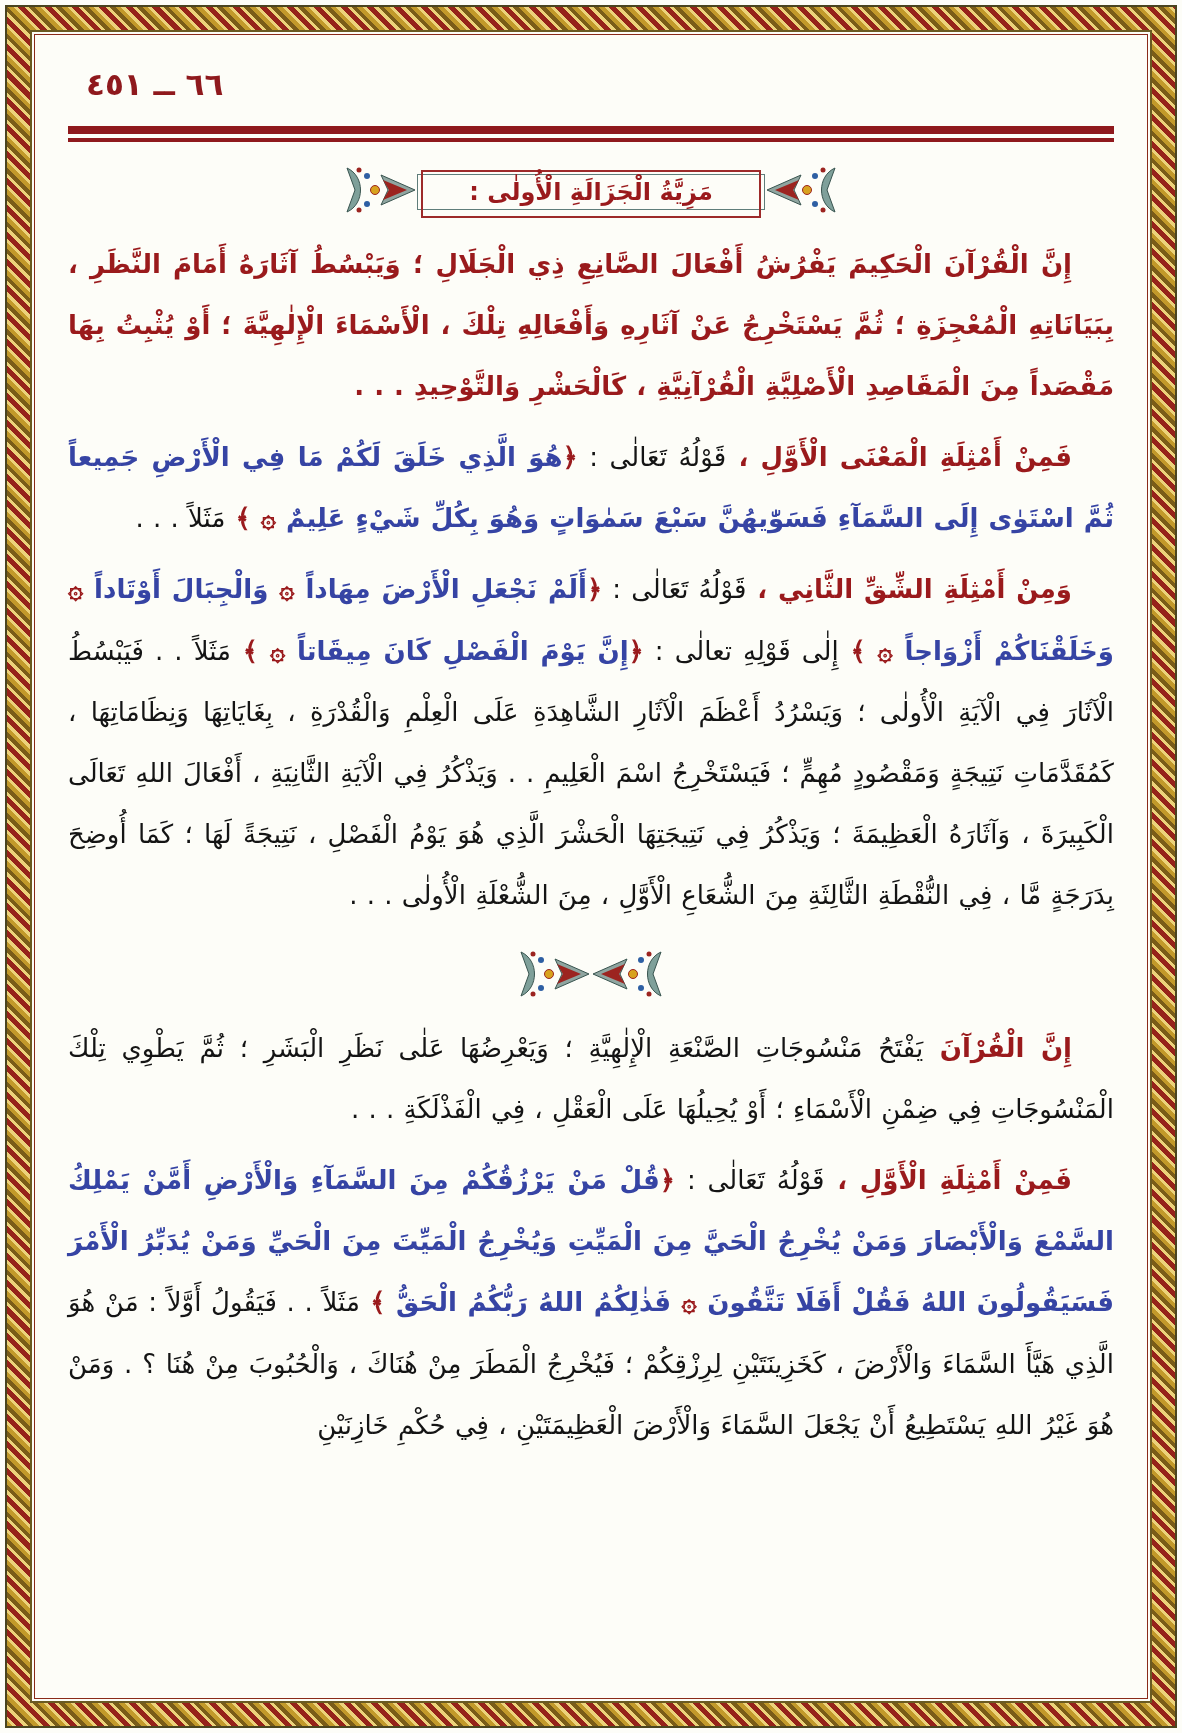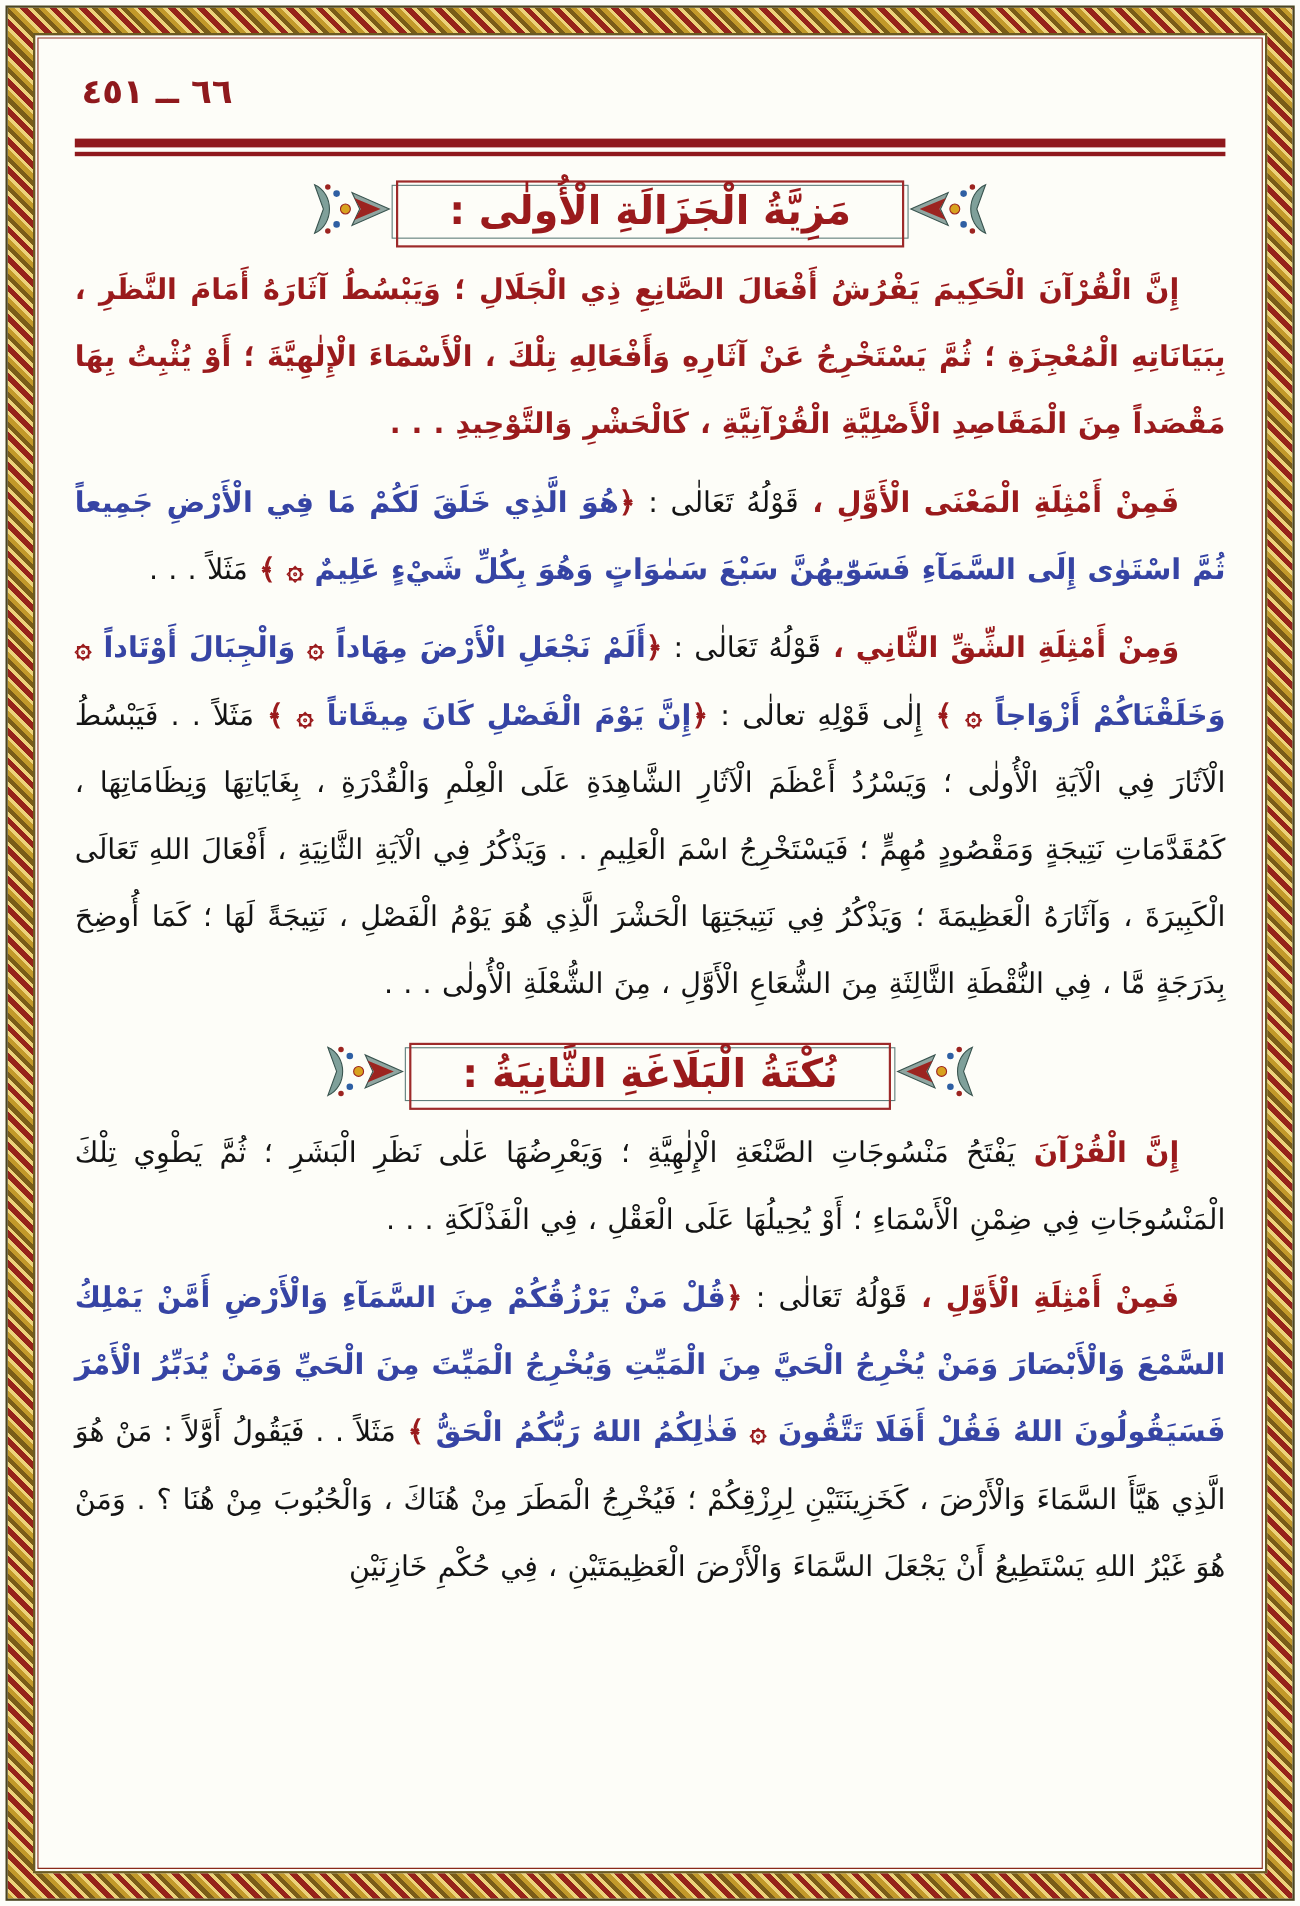--- a/index.html
+++ b/index.html
@@ -31,21 +31,21 @@
     border:2px solid #6a5a22;
     box-shadow:inset 0 0 0 2px #fdfdf8, inset 0 0 0 3px #8a2a1a;
   }
   .content{
     position:absolute;
     top:30px;bottom:30px;left:40px;right:40px;
     padding:28px 28px 0 28px;
     box-sizing:border-box;
   }
   
-  .header{position:relative;height:62px;margin-bottom:6px;}
+  .header{position:relative;height:62px;margin-bottom:6px;margin-left:12px;}
   .page-num{
     position:absolute;left:6px;top:8px;
     color:#8f191d;font-size:31px;font-weight:bold;
   }
   .doc-title{
     position:absolute;left:0;right:0;top:0;text-align:center;
     color:#8f191d;font-size:31px;font-weight:bold;
     letter-spacing:0;
   }
   .rule-thick{height:8px;background:#8f191d;margin-top:6px;}
@@ -56,21 +56,21 @@
     margin:22px auto 14px auto;
   }
   .hbox{
     border:1px solid #5f7d7a;
     padding:3px;
     background:#fdfdf8;
   }
   .hbox-in{
     border:2px solid #9d2a2a;
     padding:6px 46px 10px 46px;
-    color:#9a1a1c;font-size:36px;font-weight:bold;
+    color:#9a1a1c;font-size:24px;font-weight:bold;
     white-space:nowrap;
   }
   .orn{flex:0 0 auto;}
   .orn.right svg{transform:scaleX(-1);}
   
   .para{
     margin:4px 0 10px 0;
     font-size:26px;
     line-height:2.35;
     text-align:justify;
@@ -140,23 +140,20 @@
           <path d="M70 4 C52 12 52 40 70 48 L62 26 Z" fill="#7fa09a" stroke="#39544f" stroke-width="1"></path>
           <polygon points="2,26 36,11 29,26 36,41" fill="#8fa5a0" stroke="#39544f" stroke-width="1"></polygon>
           <polygon points="10,26 34,16 28,26 34,36" fill="#9c2420"></polygon>
           <circle cx="42" cy="26" r="4.5" fill="#d8a21e" stroke="#9c2420" stroke-width="1"></circle>
           <circle cx="50" cy="12" r="3" fill="#2e5fa3"></circle>
           <circle cx="50" cy="40" r="3" fill="#2e5fa3"></circle>
           <circle cx="58" cy="6" r="2.5" fill="#9c2420"></circle>
           <circle cx="58" cy="46" r="2.5" fill="#9c2420"></circle>
         </svg>
       </span>
-      <span class="hbox">
-        <span class="hbox-in">نُكْتَةُ الْبَلَاغَةِ الثَّانِيَةُ :</span>
-      </span>
       <span class="orn right">
         <svg width="72" height="52" viewBox="0 0 72 52">
           <path d="M70 4 C52 12 52 40 70 48 L62 26 Z" fill="#7fa09a" stroke="#39544f" stroke-width="1"></path>
           <polygon points="2,26 36,11 29,26 36,41" fill="#8fa5a0" stroke="#39544f" stroke-width="1"></polygon>
           <polygon points="10,26 34,16 28,26 34,36" fill="#9c2420"></polygon>
           <circle cx="42" cy="26" r="4.5" fill="#d8a21e" stroke="#9c2420" stroke-width="1"></circle>
           <circle cx="50" cy="12" r="3" fill="#2e5fa3"></circle>
           <circle cx="50" cy="40" r="3" fill="#2e5fa3"></circle>
           <circle cx="58" cy="6" r="2.5" fill="#9c2420"></circle>
           <circle cx="58" cy="46" r="2.5" fill="#9c2420"></circle>

